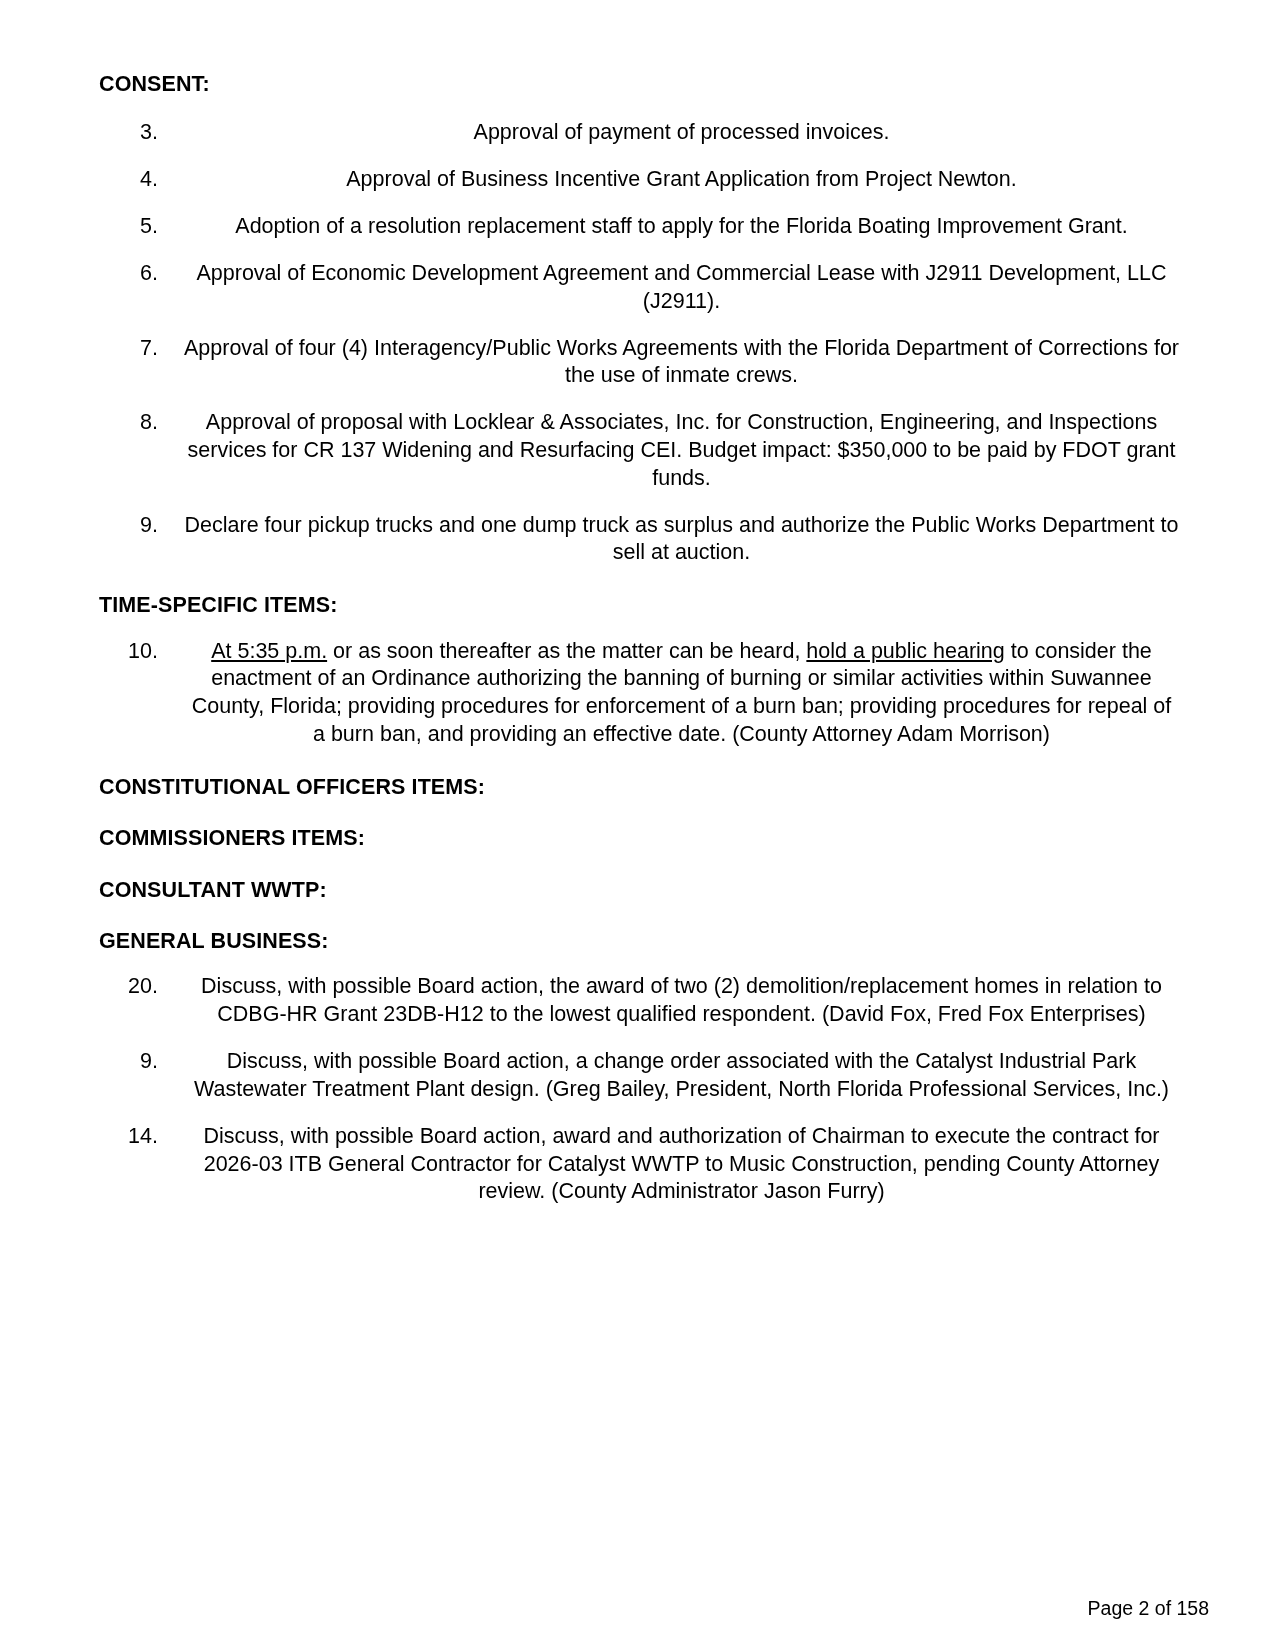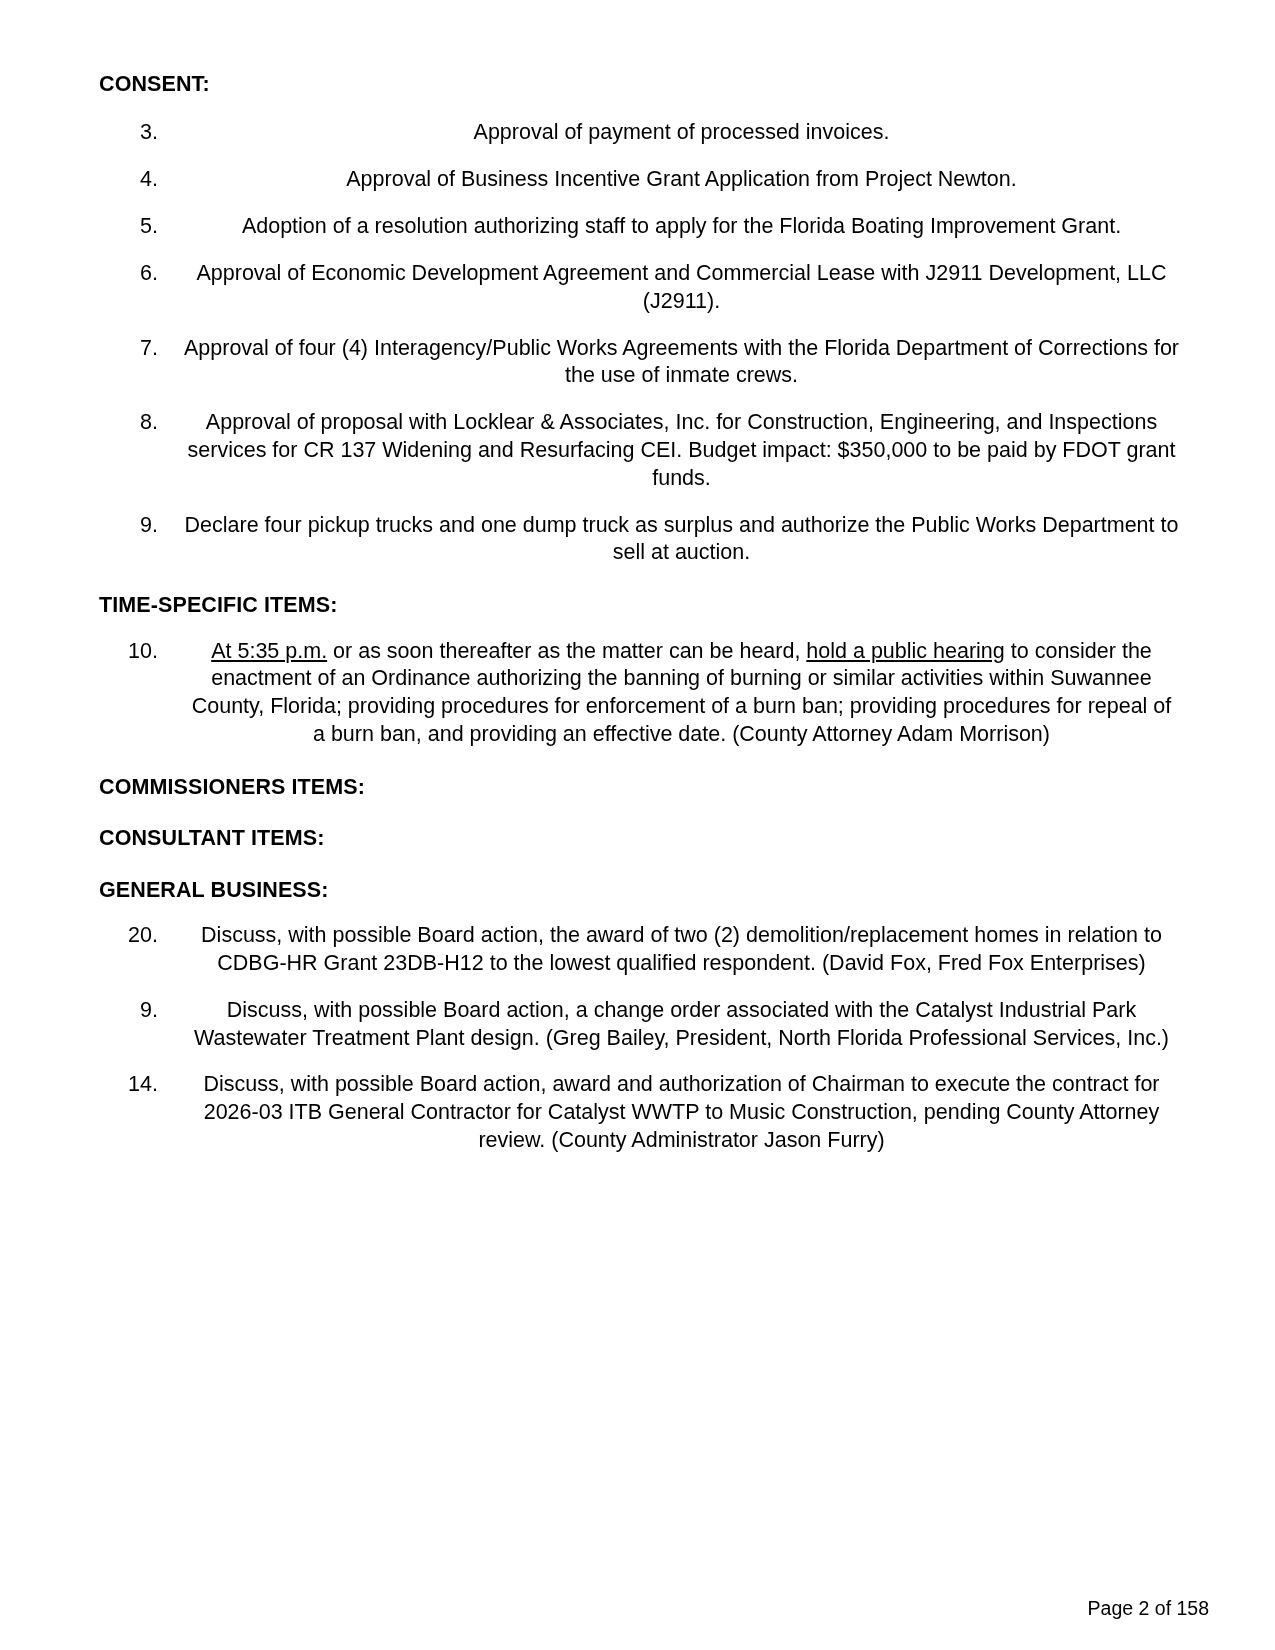--- a/index.html
+++ b/index.html
@@ -92,21 +92,21 @@
         <li class="item">
           <span class="item-num">3.</span>
           <span class="item-text">Approval of payment of processed invoices.</span>
         </li>
         <li class="item">
           <span class="item-num">4.</span>
           <span class="item-text">Approval of Business Incentive Grant Application from Project Newton.</span>
         </li>
         <li class="item">
           <span class="item-num">5.</span>
-          <span class="item-text">Adoption of a resolution authorizing staff to apply for the Florida Boating Improvement Grant.</span>
+          <span class="item-text">Adoption of a resolution replacement staff to apply for the Florida Boating Improvement Grant.</span>
         </li>
         <li class="item">
           <span class="item-num">6.</span>
           <span class="item-text">Approval of Economic Development Agreement and Commercial Lease with J2911 Development, LLC (J2911).</span>
         </li>
         <li class="item">
           <span class="item-num">7.</span>
           <span class="item-text">Approval of four (4) Interagency/Public Works Agreements with the Florida Department of Corrections for the use of inmate crews.</span>
         </li>
         <li class="item">
@@ -123,31 +123,34 @@
     <div class="heading-block">
       <div class="section-heading">TIME-SPECIFIC ITEMS:</div>
       <ul class="item-list">
         <li class="item">
           <span class="item-num">10.</span>
           <span class="item-text"><span class="u-bold-underline">At 5:35 p.m.</span><span> or as soon thereafter as the matter can be heard, </span><span class="u-bold-underline">hold a public hearing</span><span> to consider the enactment of an Ordinance authorizing the banning of burning or similar activities within Suwannee County, Florida; providing procedures for enforcement of a burn ban; providing procedures for repeal of a burn ban, and providing an effective date. (County Attorney Adam Morrison)</span></span>
         </li>
       </ul>
     </div>
 
+    <div class="heading-block">
+      <div class="section-heading">CONSTITUTIONAL OFFICERS ITEMS:</div>
+    </div>
 
 
     <div class="heading-block">
       <div class="section-heading">COMMISSIONERS ITEMS:</div>
     </div>
 
     <div class="heading-block">
     </div>
 
     <div class="heading-block">
-      <div class="section-heading">CONSULTANT ITEMS:</div>
+      <div class="section-heading">CONSULTANT WWTP:</div>
     </div>
 
     <div class="heading-block">
       <div class="section-heading">GENERAL BUSINESS:</div>
       <ul class="item-list">
         <li class="item">
           <span class="item-num">20.</span>
           <span class="item-text">Discuss, with possible Board action, the award of two (2) demolition/replacement homes in relation to CDBG-HR Grant 23DB-H12 to the lowest qualified respondent. (David Fox, Fred Fox Enterprises)</span>
         </li>
         <li class="item">

